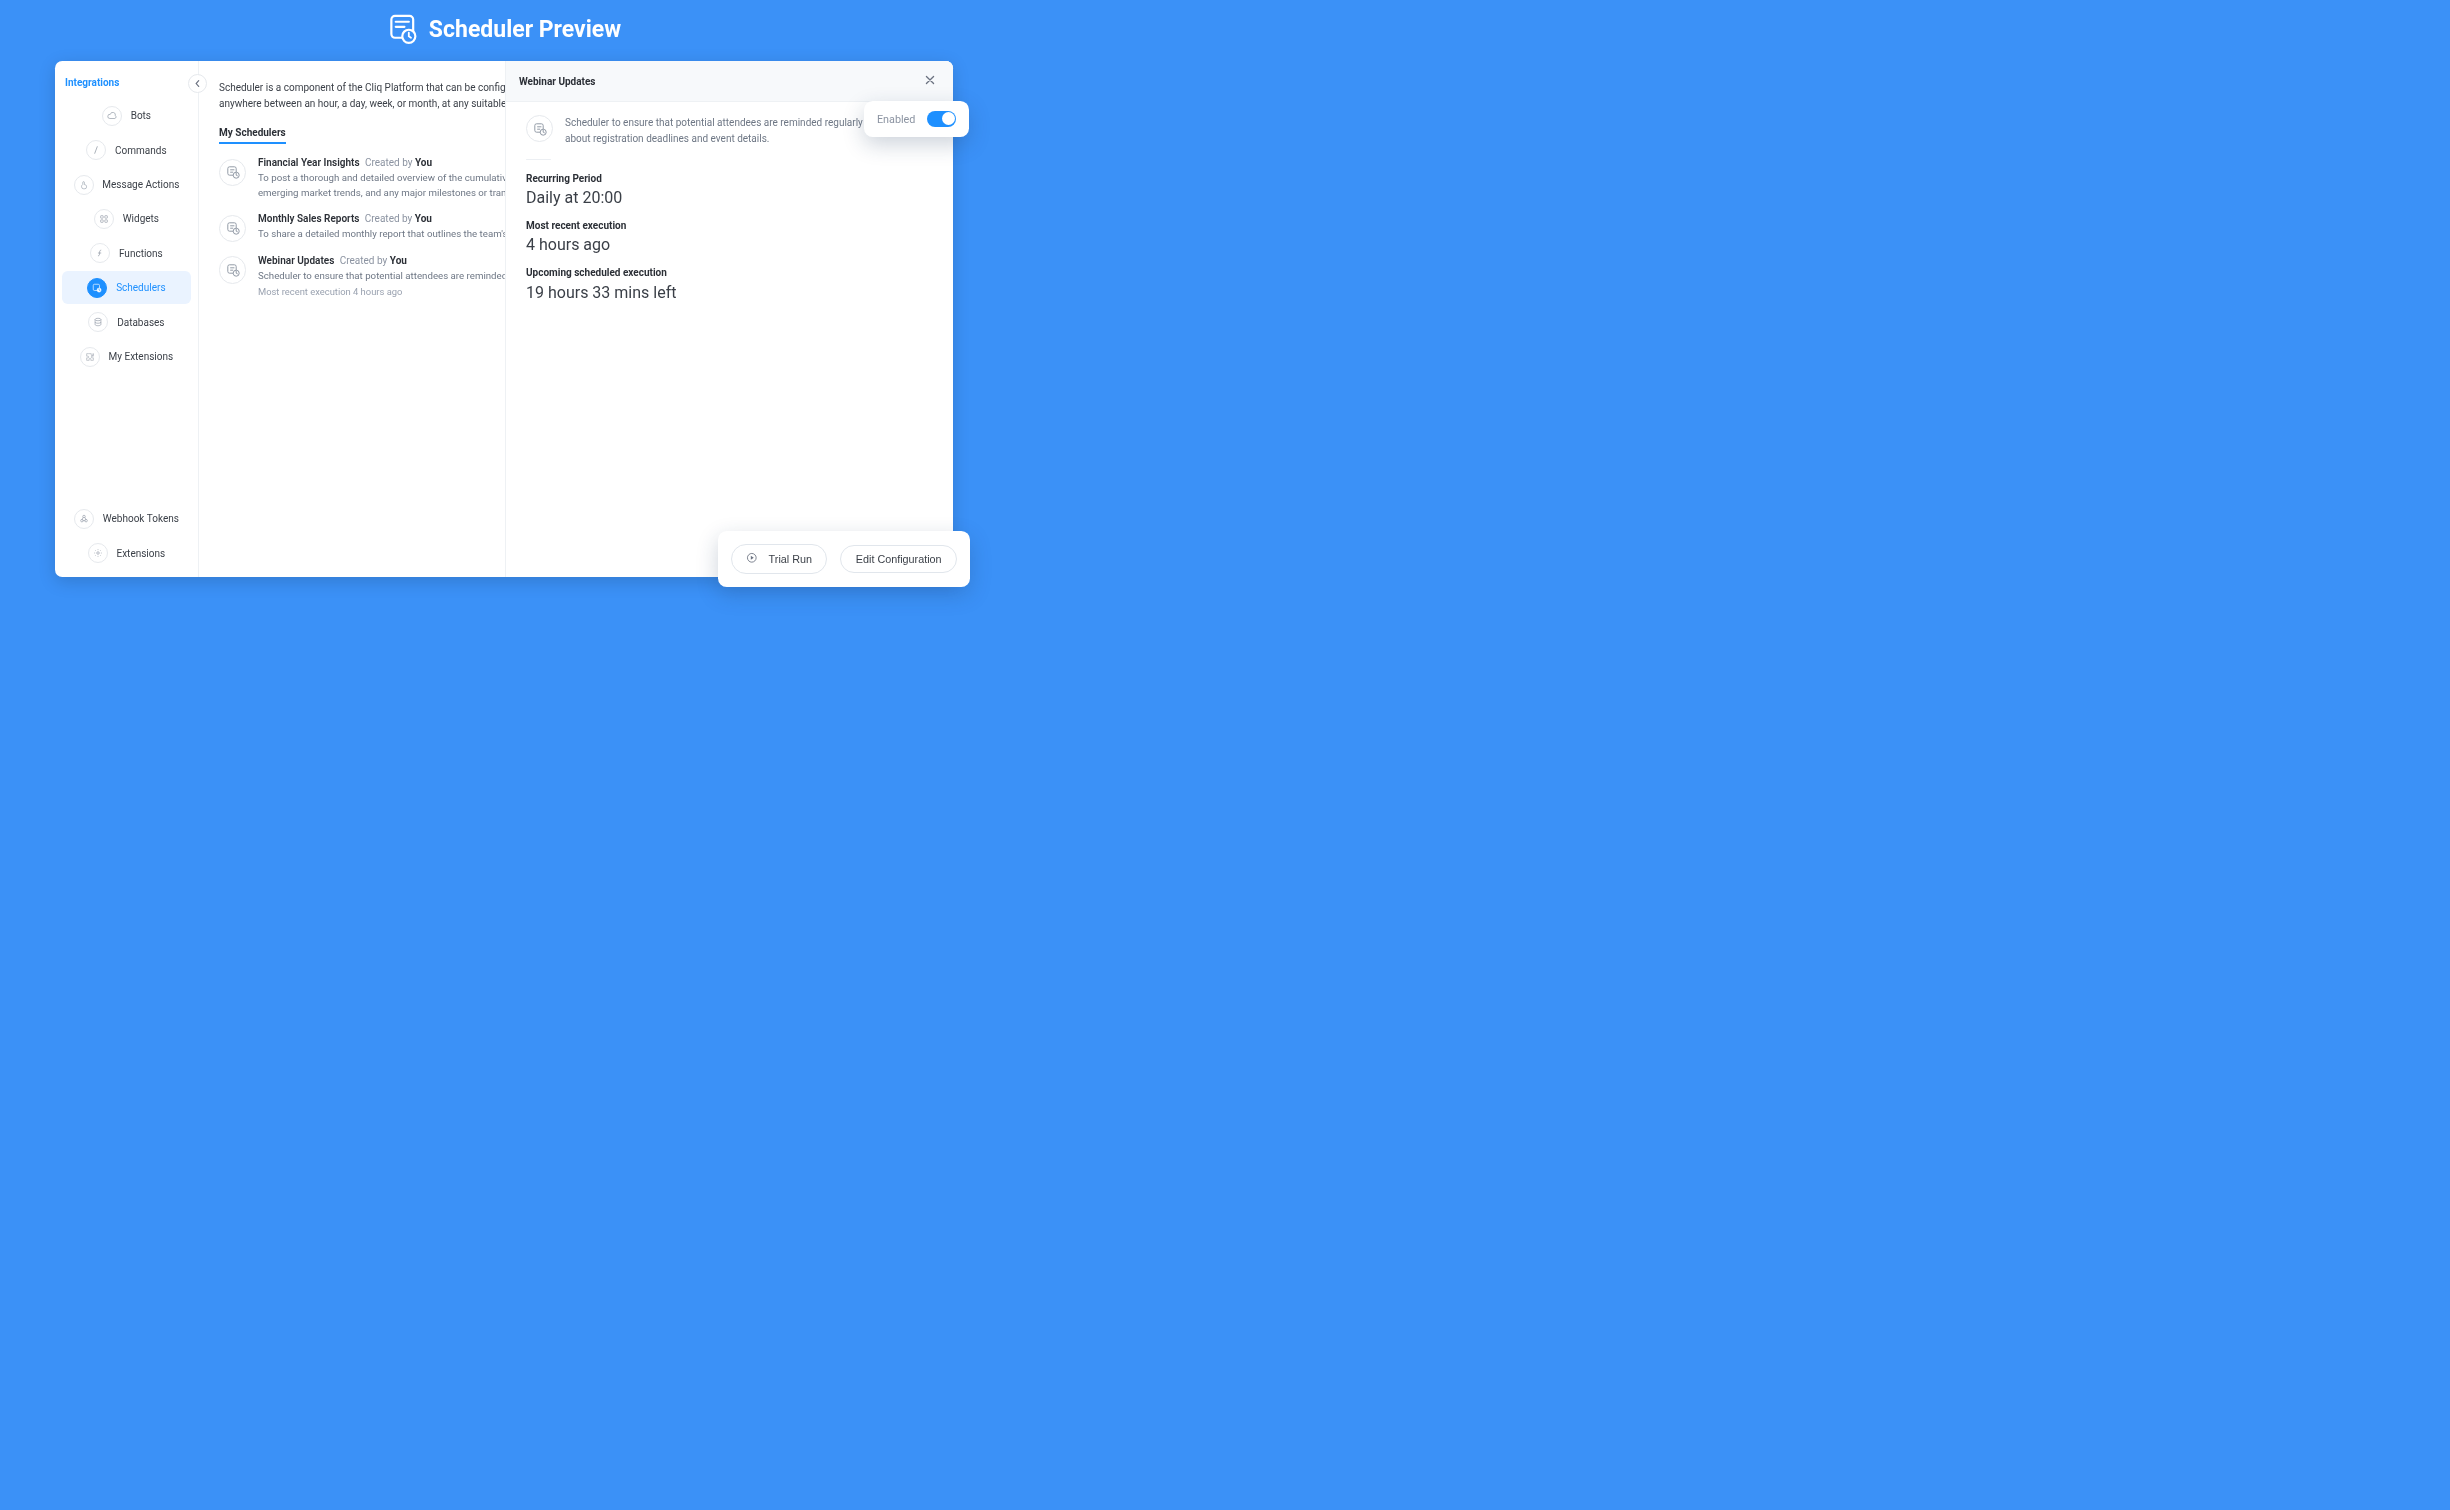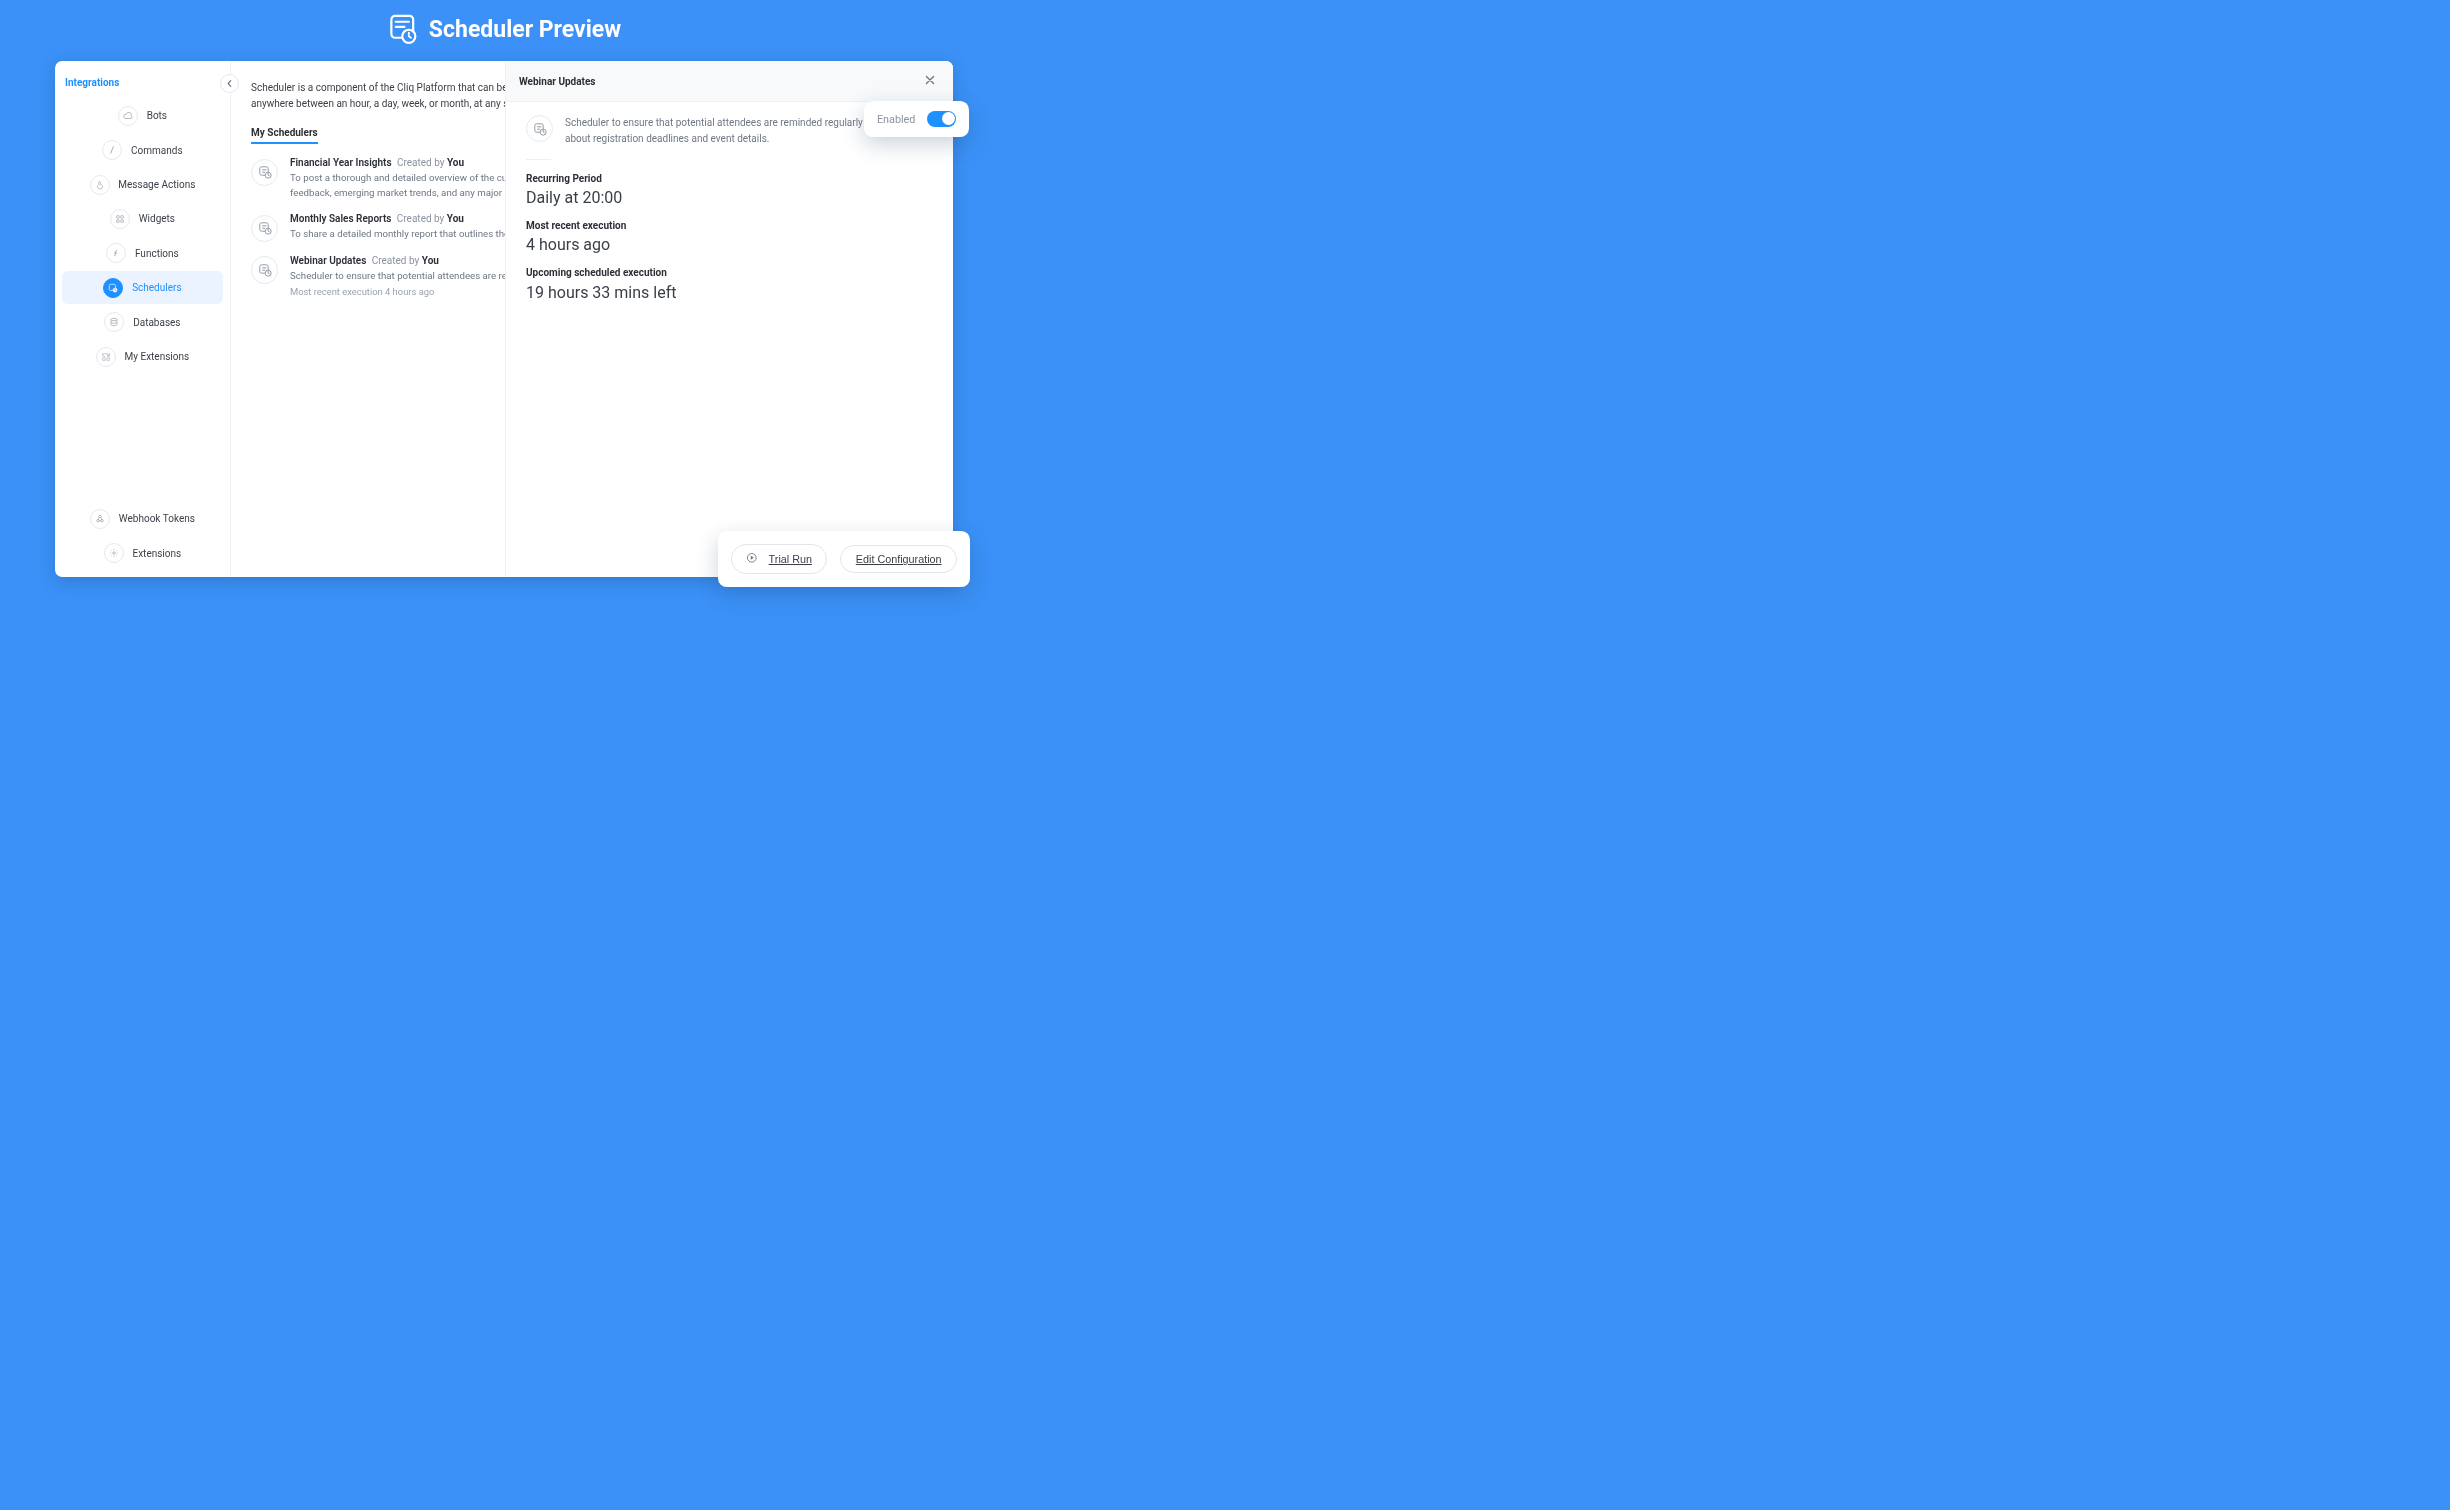--- a/index.html
+++ b/index.html
@@ -31,21 +31,21 @@
     right: 55px;
     bottom: 45px;
     background: #fff;
     border-radius: 7.2px;
     box-shadow: 0 4.3px 17.3px rgba(0,0,0,0.15);
     display: flex;
     overflow: hidden;
   }
   
   .sidebar {
-    width: 176px;
+    width: 144px;
     border-right: 0.7px solid #eef1f4;
     display: flex;
     flex-direction: column;
     position: relative;
     padding-top: 5.8px;
   }
   .sidebar-title {
     color: #1e90ff;
     font-weight: 700;
     font-size: 10px;
@@ -202,21 +202,20 @@
   }
   .btn {
     border: 0.7px solid #e1e6ec;
     background: #fff;
     border-radius: 721px;
     padding: 7.2px 14.4px;
     font-size: 10.8px;
     color: #3a3f47;
     display: inline-flex; align-items: center; gap: 11px;
     cursor: pointer;
-    text-decoration: underline;
   }
   .btn .play { color: #6b7280; }
 </style>
 </head>
 <body>
 
 <div class="page-header">
   <span class="scheduler-icon">
     <svg width="32" height="32" viewBox="0 0 44 44" fill="none">
       <rect x="6" y="4" width="30" height="30" rx="5" stroke="#fff" stroke-width="3"></rect>

